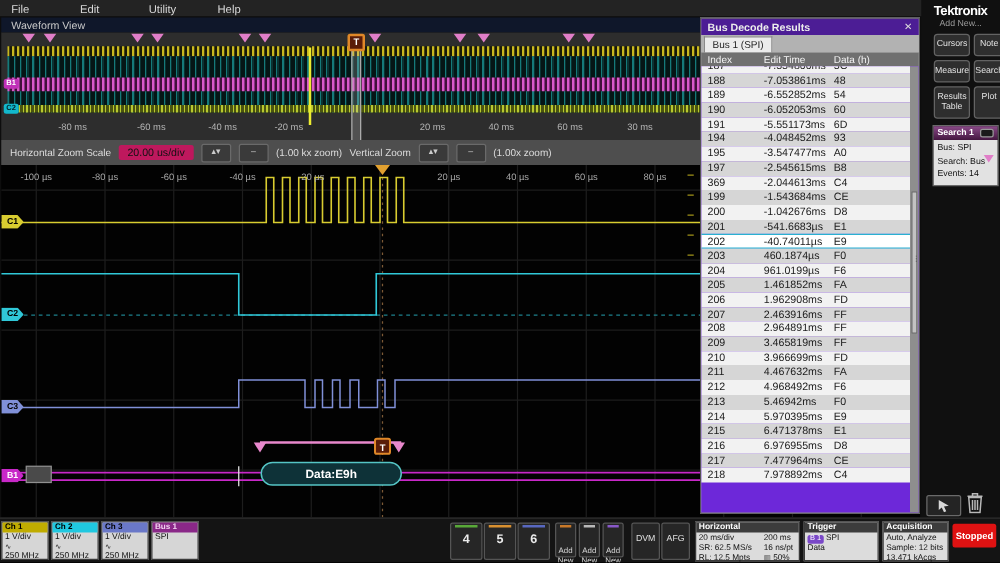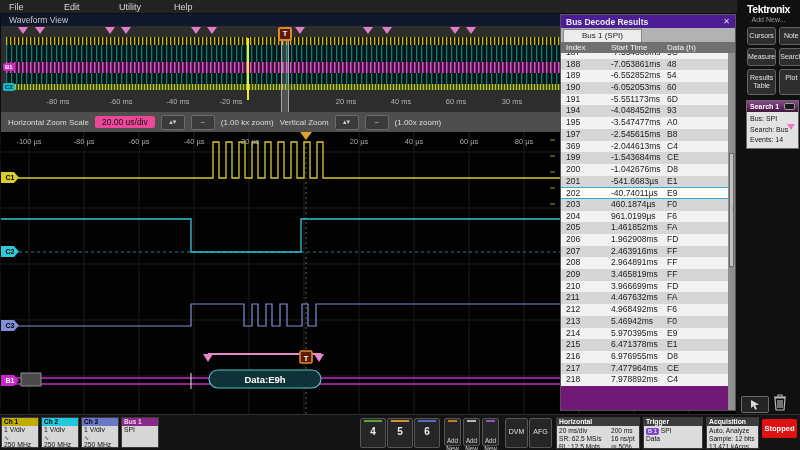--- a/index.html
+++ b/index.html
@@ -26,42 +26,42 @@
             border-left:1px solid #aaa;border-right:1px solid #aaa;}
   .tbadge{position:absolute;width:10px;height:10px;background:#5a1c08;border:2px solid #e08828;border-radius:2px;
           color:#fff;font-size:7.5px;font-weight:bold;text-align:center;line-height:10px;}
   .ovcursor{position:absolute;left:246px;top:12px;width:2px;height:62px;background:#ecec30;}
   .ovbadge{position:absolute;left:2px;font-size:6px;font-weight:bold;padding:0 2px;border-radius:2px;line-height:8px;}
   .ovlab{position:absolute;top:71px;transform:translateX(-50%);font-size:7.5px;color:#b4b4b4;}
 
   
   .zoombar{position:absolute;left:1px;top:112px;width:735px;height:20px;background:#4e4e4e;display:flex;
            align-items:center;gap:6px;font-size:8px;color:#ddd;padding-left:7px;box-sizing:border-box;}
-  .zval{background:#ec4899;color:#111;font-size:8.5px;padding:1px 7px;border-radius:2px;}
+  .zval{background:#be185d;color:#111;font-size:8.5px;padding:1px 7px;border-radius:2px;}
   .zbtn{width:22px;height:13px;background:#3a3a3a;border:1px solid #6a6a6a;border-radius:2px;color:#ccc;
         font-size:7px;text-align:center;line-height:12px;}
 
   
   .main{position:absolute;left:1px;top:132px;width:735px;height:282px;background:#020202;}
   .mainlab{position:absolute;transform:translateX(-50%);top:137px;font-size:7.5px;color:#a8a8a8;}
   .chbadge{position:absolute;left:1px;width:18px;height:11px;font-size:7px;font-weight:bold;color:#000;
            text-align:center;line-height:11px;clip-path:polygon(0 0,72% 0,100% 50%,72% 100%,0 100%);}
 
   
   .results{position:absolute;left:560px;top:14px;width:176px;height:397px;border:1px solid #555;
            box-sizing:border-box;display:flex;flex-direction:column;background:#c8c8c8;}
   .res-title{height:13px;background:#4c1d95;color:#ececec;font-size:8.5px;font-weight:bold;display:flex;
              align-items:center;padding:0 5px;flex:0 0 13px;gap:23px;}
   .res-close{margin-left:auto;color:#ddd;font-size:8px;font-weight:normal;}
   .res-tabs{height:14px;background:#b2b2b2;flex:0 0 14px;display:flex;align-items:flex-end;padding-left:2px;box-sizing:border-box;}
   .res-tab{background:#ececec;border:1px solid #8a8a8a;border-bottom:none;color:#222;font-size:8px;
-           padding:1px 18px;line-height:10px;}
+           padding:1px 6px;line-height:10px;}
   .res-head{height:11px;flex:0 0 11px;background:#707070;color:#f4f4f4;font-size:8px;display:grid;
             grid-template-columns:45px 56px 1fr;padding-left:5px;line-height:11px;}
-  .res-body{flex:1;overflow:hidden;background:#701a75;position:relative;}
+  .res-body{flex:1;overflow:hidden;background:#6d28d9;position:relative;}
   .res-rowsclip{margin-top:-6px;padding-right:7px;}
   .res-row{display:grid;grid-template-columns:45px 56px 1fr;font-size:8.5px;color:#1a1a1a;height:11.7px;
            line-height:11.7px;padding-left:5px;box-sizing:border-box;}
   .res-row:nth-child(odd){background:#f2f2f2;}
   .res-row:nth-child(even){background:#d6d6d6;}
   .res-row.selected{background:#ffffff;border-top:1px solid #2ab0d0;border-bottom:1px solid #2ab0d0;}
   .res-scroll{position:absolute;right:0;top:0;bottom:0;width:7px;background:#8e8e8e;}
   .res-thumb{position:absolute;left:1px;right:1px;top:100px;height:112px;background:#c2c2c2;border:1px solid #6a6a6a;
              color:#444;font-size:6px;text-align:center;line-height:108px;letter-spacing:0;}
 
@@ -223,21 +223,21 @@
   <div class="results">
     <div class="res-title">
       <span>Bus Decode Results</span>
       <span class="res-close">✕</span>
     </div>
     <div class="res-tabs">
       <span class="res-tab">Bus 1 (SPI)</span>
     </div>
     <div class="res-head">
       <span>Index</span>
-      <span>Start Time</span>
+      <span>Edit Time</span>
       <span>Data (h)</span>
     </div>
     <div class="res-body">
       <div class="res-rowsclip">
         <div class="res-row">
             <span>187</span>
             <span>-7.554800ms</span>
             <span>5C</span>
           </div>
           <div class="res-row">

